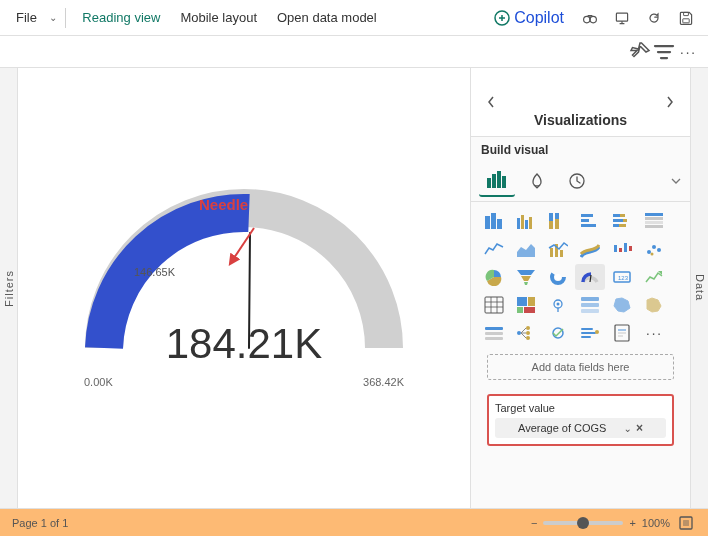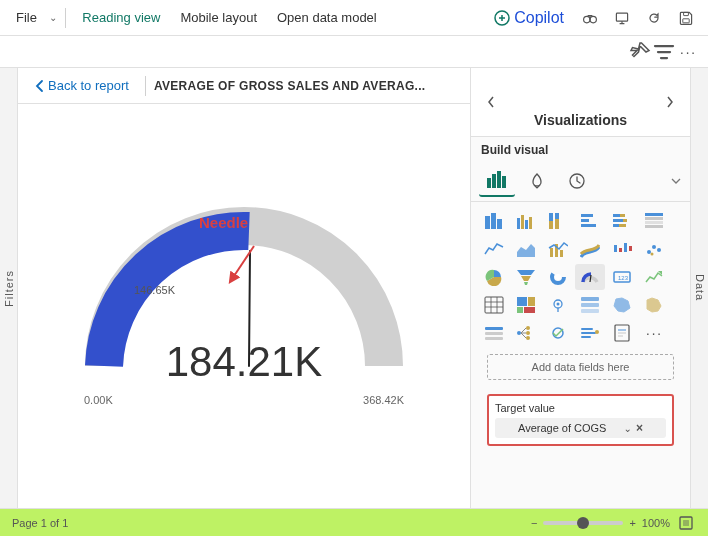--- a/index.html
+++ b/index.html
@@ -68,21 +68,21 @@
 
     
     .target-section { margin: 6px 8px; border: 2px solid #d9534f; border-radius: 3px; padding: 6px; background: #fff; }
     .target-label { font-size: 11px; color: #333; margin-bottom: 4px; font-weight: 500; }
     .target-chip { display: flex; align-items: center; justify-content: space-between; background: #f0f0f0; border-radius: 3px; padding: 3px 23px; font-size: 11px; color: #333; }
     .target-chip-actions { display: flex; align-items: center; gap: 4px; }
     .target-chip-arrow { color: #555; font-size: 10px; cursor: pointer; }
     .target-chip-close { color: #555; font-size: 12px; cursor: pointer; font-weight: bold; }
 
     
-    .status-bar { display: flex; align-items: center; justify-content: space-between; background: #bef264; border-top: 1px solid #e0e0e0; height: 28px; padding: 12px 12px; flex-shrink: 0; font-size: 11px; color: #555; gap: 31px; }
+    .status-bar { display: flex; align-items: center; justify-content: space-between; background: #fdba74; border-top: 1px solid #e0e0e0; height: 28px; padding: 12px 12px; flex-shrink: 0; font-size: 11px; color: #555; gap: 31px; }
     .zoom-controls { display: flex; align-items: center; gap: 6px; }
     .zoom-slider { width: 80px; height: 4px; background: #ccc; border-radius: 2px; position: relative; cursor: pointer; }
     .zoom-thumb { width: 12px; height: 12px; background: #555; border-radius: 50%; position: absolute; top: -4px; left: 50%; transform: translateX(-50%); }
 
     
     .gauge-container { position: relative; width: 340px; height: 220px; }
     .needle-label { position: absolute; top: 20px; left: 130px; color: #d94040; font-size: 15px; font-weight: 600; }
     .gauge-value { position: absolute; bottom: 30px; left: 50%; transform: translateX(-50%); font-size: 42px; font-weight: 300; color: #333; white-space: nowrap; }
     .gauge-min { position: absolute; bottom: 10px; left: 10px; font-size: 11px; color: #666; }
     .gauge-max { position: absolute; bottom: 10px; right: 10px; font-size: 11px; color: #666; }
@@ -152,30 +152,20 @@
 </div>
 
 <div class="main-area">
 
   <div class="filters-tab">
     <span class="filters-tab-text">Filters</span>
   </div>
 
   <div class="left-panel">
 
-    <div class="tab-bar">
-      <div class="back-btn">
-        <svg width="10" height="14" viewBox="0 0 10 14" fill="none">
-            <path d="M8 2L3 7l5 5" stroke="#106ebe" stroke-width="1.8" stroke-linecap="round"></path>
-          </svg>
-        <span>Back to report</span>
-      </div>
-      <div class="tab-separator"></div>
-      <span class="tab-title">AVERAGE OF GROSS SALES AND AVERAG...</span>
-    </div>
 
     <div class="chart-area">
       <div class="gauge-container">
         
         <svg width="340" height="200" viewBox="0 0 340 200">
 
           <path d="M 30 170 A 140 140 0 0 1 310 170" fill="none" stroke="#d0d0d0" stroke-width="38" stroke-linecap="butt"></path>
 
           <path d="M 30 170 A 140 140 0 0 1 175 35" fill="none" stroke="#3350cc" stroke-width="38" stroke-linecap="butt"></path>
 

